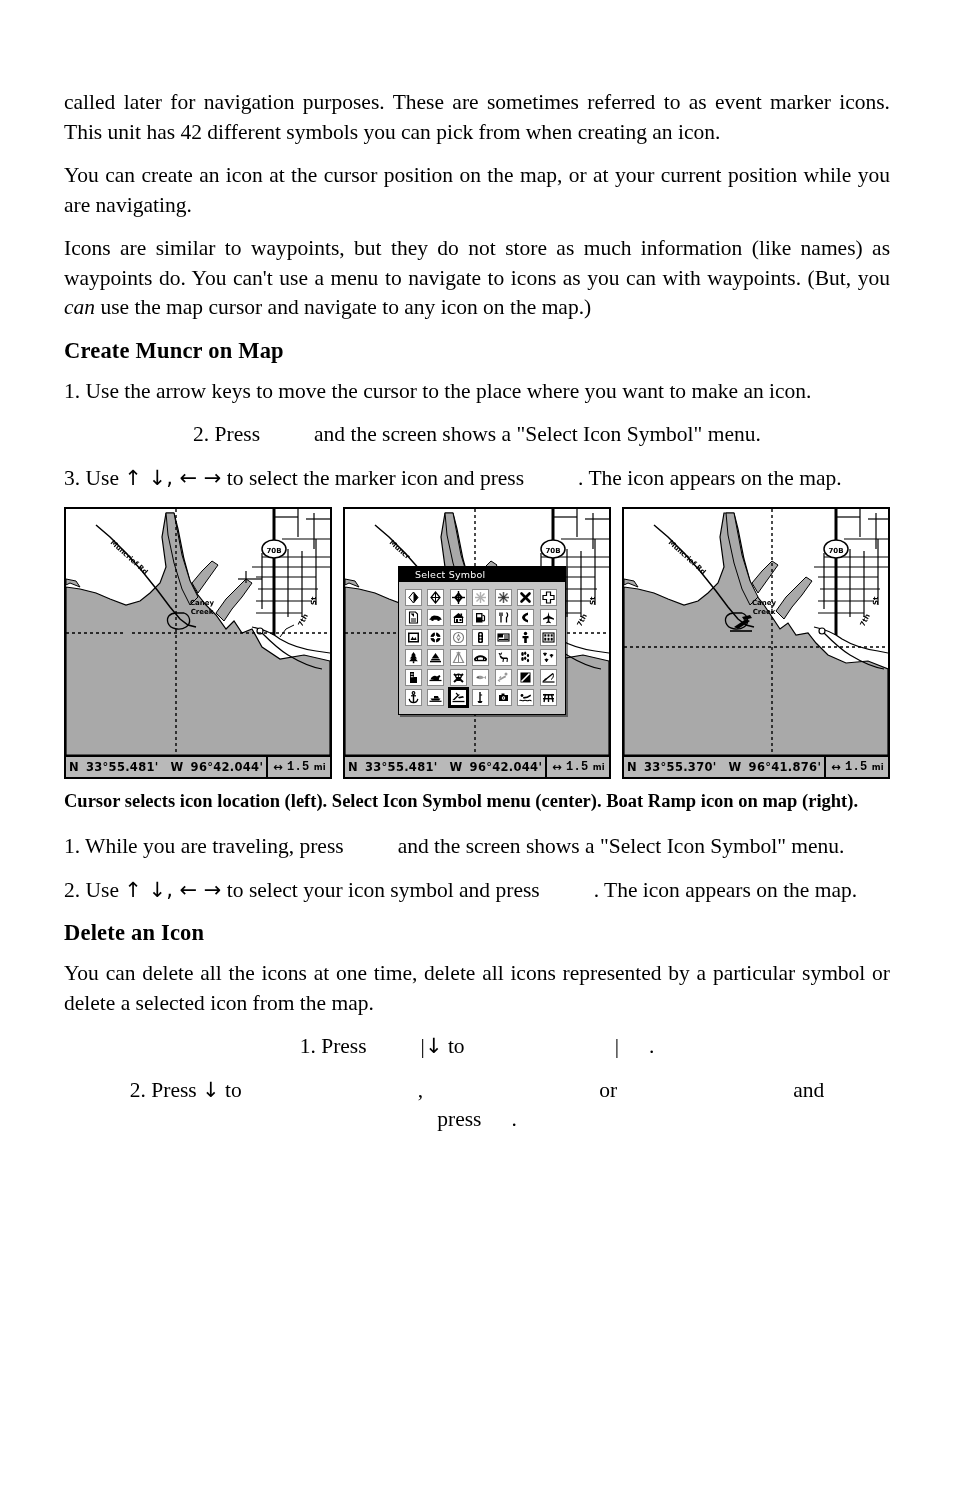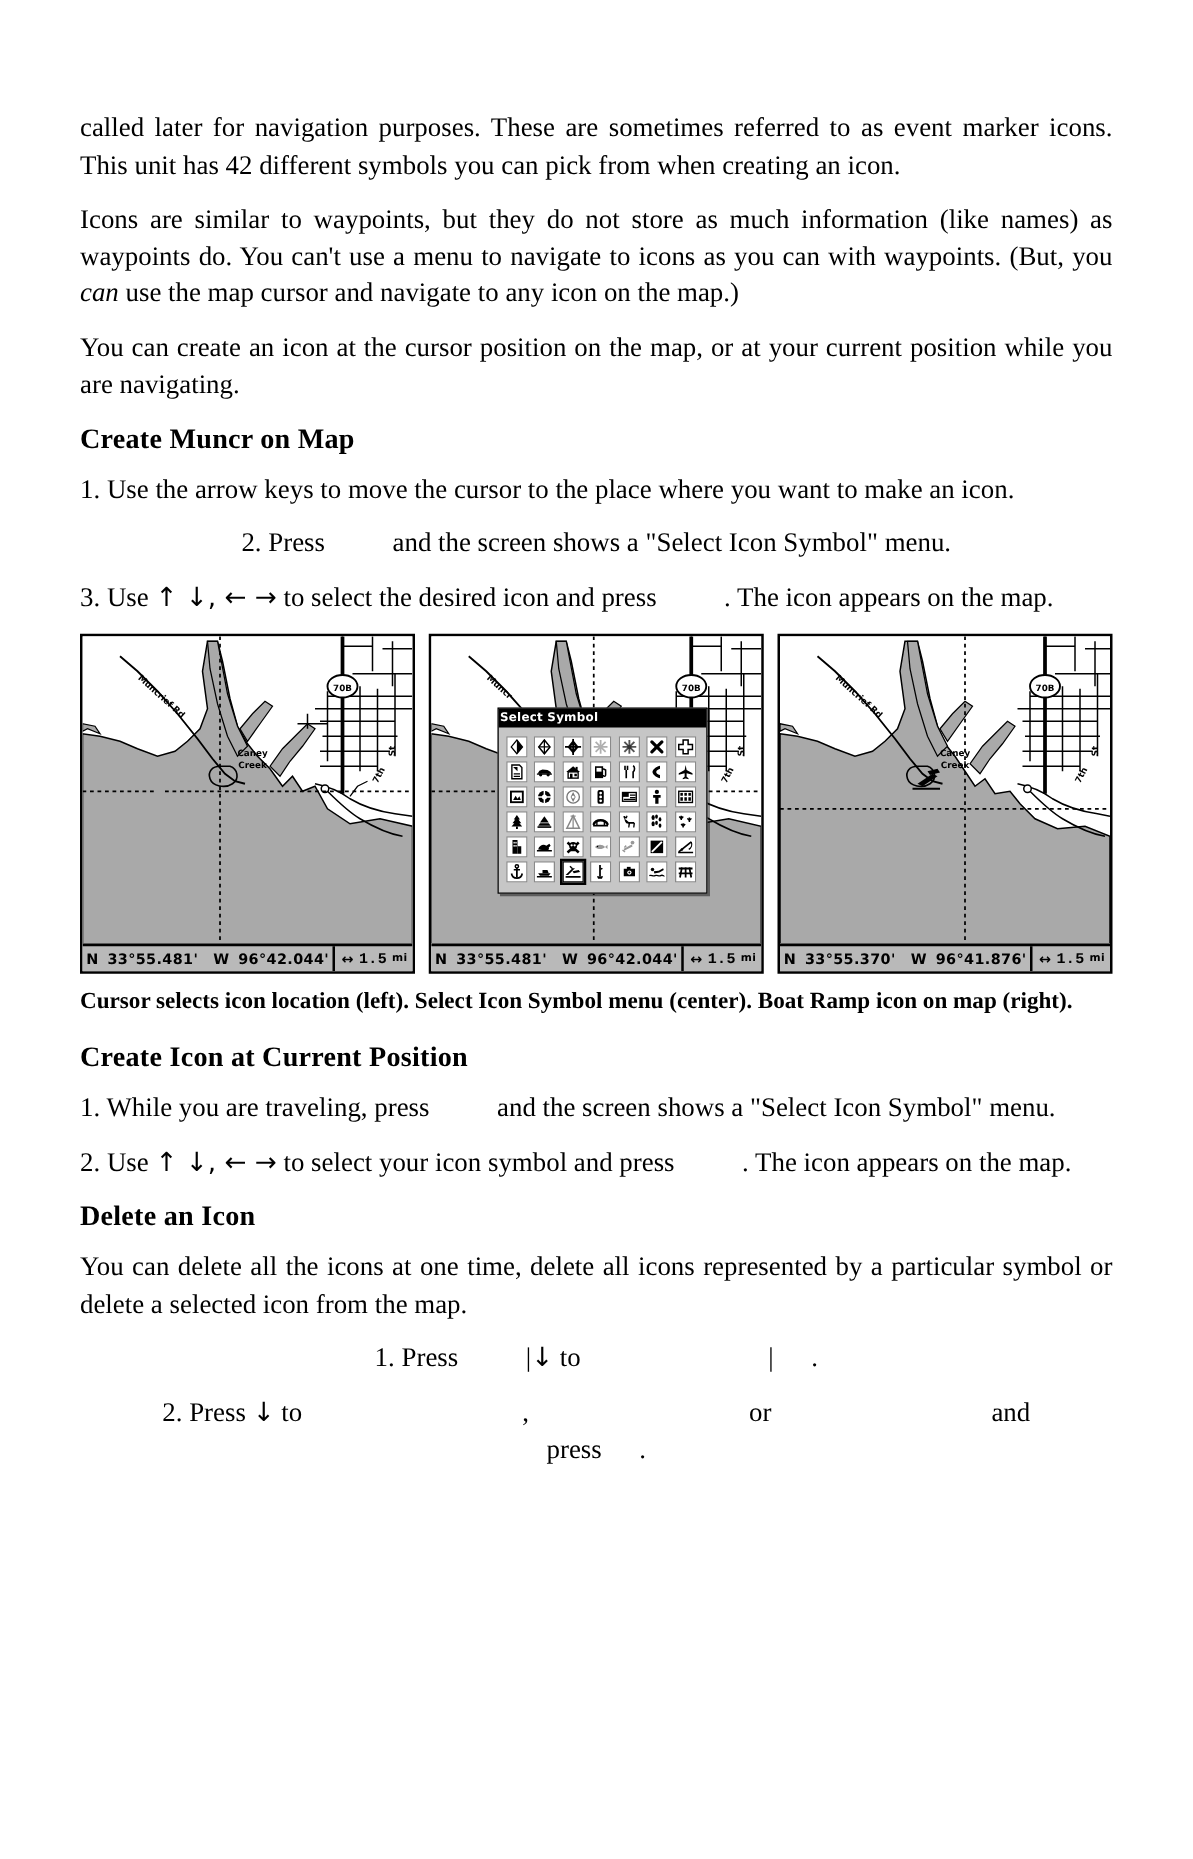--- a/index.html
+++ b/index.html
@@ -86,22 +86,22 @@
     left:53px;top:57px;
     width:166px;
     background:#c6c6c6;
     border:1px solid #000;
     box-shadow:2px 2px 0 rgba(0,0,0,.45);
     z-index:5;
   }
   .dialog-title{
     background:#000;color:#fff;
     font-family:"DejaVu Sans",sans-serif;
-    font-size:9.5px;font-weight:bold;
-    padding:2px 0 2px 1px;
+    font-size:9.5px;font-weight:normal;
+    padding:2px 0 2px 16px;
     letter-spacing:.2px;
   }
   .grid{
     display:grid;
     grid-template-columns:repeat(7,1fr);
     gap:3px;
     padding:7px 6px 8px 6px;
   }
   .cell{
     width:17px;height:17px;
@@ -131,31 +131,31 @@
     font-size:7px;font-weight:bold;
   }
 </style>
 </head>
 <body>
 
 <div class="page">
 
   <p class="body">called later for navigation purposes. These are sometimes referred to as event marker icons. This unit has 42 different symbols you can pick from when creating an icon.</p>
 
+  <p class="body">You can create an icon at the cursor position on the map, or at your current position while you are navigating.</p>
+
   <p class="body"><span>Icons are similar to waypoints, but they do not store as much information (like names) as waypoints do. You can't use a menu to navigate to icons as you can with waypoints. (But, you </span><span class="ital">can</span><span> use the map cursor and navigate to any icon on the map.)</span></p>
 
-  <p class="body">You can create an icon at the cursor position on the map, or at your current position while you are navigating.</p>
-
   <h2 class="head">Create Muncr on Map</h2>
 
   <p class="body">1. Use the arrow keys to move the cursor to the place where you want to make an icon.</p>
 
   <p class="body last-left"><span>2. Press</span><span class="gap-key"></span><span>and the screen shows a "Select Icon Symbol" menu.</span></p>
 
-  <p class="body"><span>3. Use</span>&nbsp;<span class="arrows">↑ ↓, ← →</span>&nbsp;<span>to select the desired icon and press</span><span class="gap-key"></span><span>. The icon appears on the map.</span></p>
+  <p class="body"><span>3. Use</span>&nbsp;<span class="arrows">↑ ↓, ← →</span>&nbsp;<span>to select the marker icon and press</span><span class="gap-key"></span><span>. The icon appears on the map.</span></p>
 
   <div class="figrow">
 
     <div class="gps">
       <div class="mapcanvas">
         <svg width="264" height="246" viewBox="0 0 264 246">
           <rect x="0" y="0" width="264" height="246" fill="#ffffff"></rect>
 
           <path d="M0 78 L0 246 L264 246 L264 152 L238 146 L214 150 L196 138 L186 120 L176 124
                    L168 112 L160 120 L150 106 L140 96 L132 86 L124 72 L118 50 L112 20 L108 4
@@ -703,21 +703,20 @@
           <span class="sb-scale">1.5</span>
             <span class="sb-unit">mi</span>
         </span>
       </div>
     </div>
 
   </div>
 
   <div class="caption">Cursor selects icon location (left). Select Icon Symbol menu (center). Boat Ramp icon on map (right).</div>
 
-  <h2 class="head">Create Icon at Current Position</h2>
 
   <p class="body"><span>1. While you are traveling, press</span><span class="gap-key"></span><span>and the screen shows a "Select Icon Symbol" menu.</span></p>
 
   <p class="body"><span>2. Use</span>&nbsp;<span class="arrows">↑ ↓, ← →</span>&nbsp;<span>to select your icon symbol and press</span><span class="gap-key"></span><span>. The icon appears on the map.</span></p>
 
   <h2 class="head">Delete an Icon</h2>
 
   <p class="body">You can delete all the icons at one time, delete all icons represented by a particular symbol or delete a selected icon from the map.</p>
 
   <p class="body last-left"><span>1. Press</span><span class="gap-key"></span><span>|</span><span class="arrows">↓</span>&nbsp;<span>to</span><span class="gap-menu"></span><span>|</span><span class="gap-key-sm"></span><span>.</span></p>

